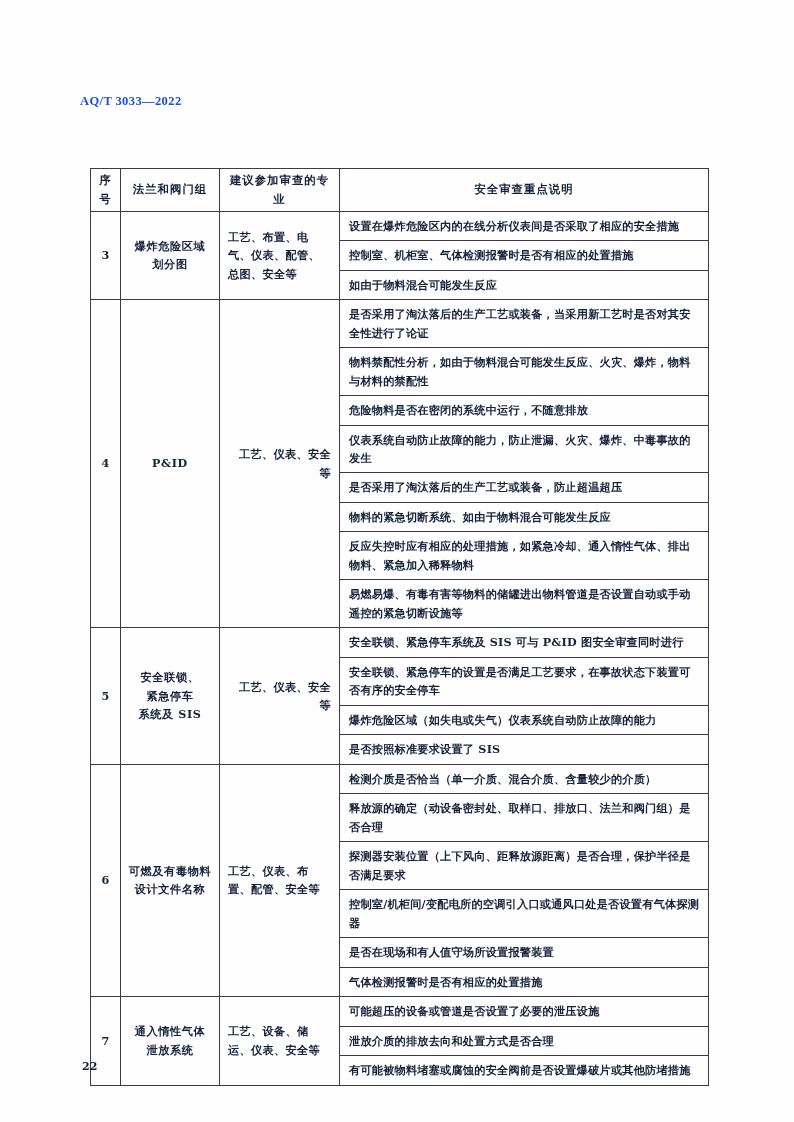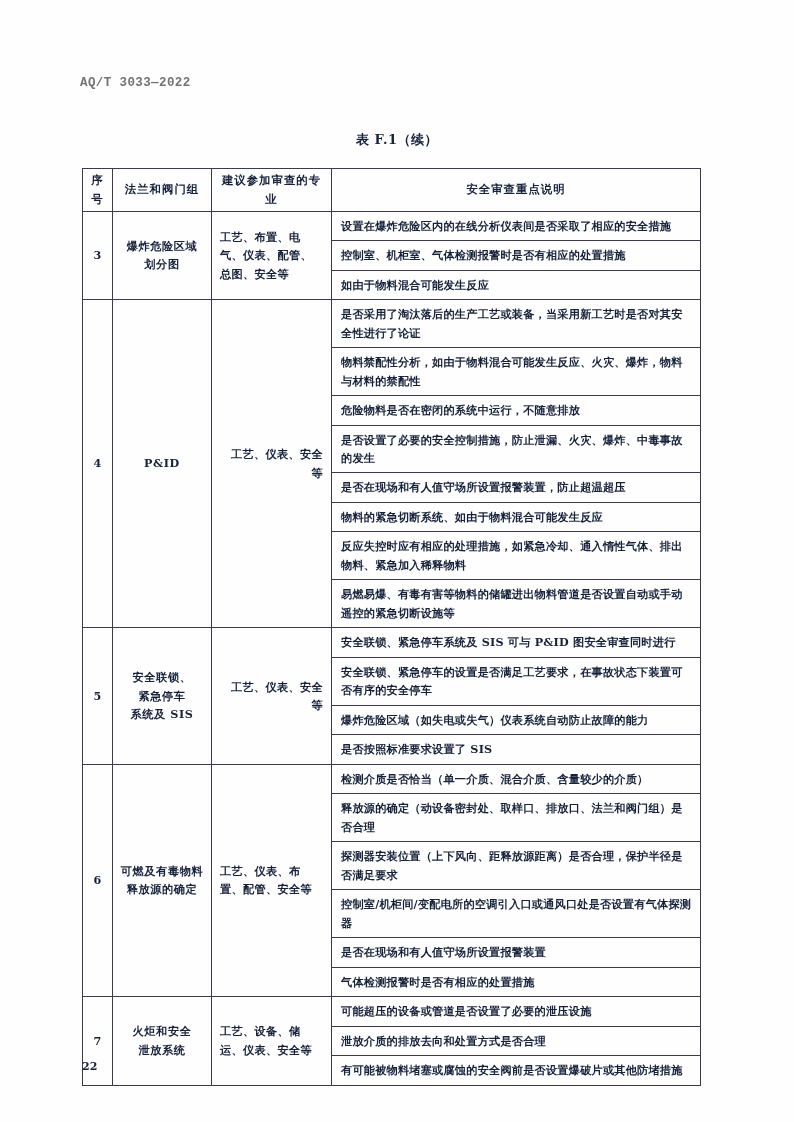--- a/index.html
+++ b/index.html
@@ -18,46 +18,46 @@
   .page {
     position: absolute;
     inset: 0;
     background: #fefefe;
   }
 
   
   .doc-header {
     position: absolute;
     left: 80px;
-    top: 76px;
-    font-family: Liberation Mono, monospace;
+    top: 94px;
+    font-family: Liberation Serif, serif;
     font-weight: bold;
     font-size: 12.5px;
     letter-spacing: 0.4px;
-    color: #737373;
+    color: #1d4ed8;
     white-space: nowrap;
   }
 
   
   .table-caption {
     position: absolute;
     left: 0;
     right: 0;
     top: 131px;
     text-align: center;
     font-weight: bold;
     font-size: 13px;
     color: #16213a;
     letter-spacing: 0.5px;
   }
 
   
   .table-wrap {
     position: absolute;
-    left: 82px;
+    left: 90px;
     top: 168px;
     width: 618px;
   }
   table.review {
     border-collapse: collapse;
     width: 618px;
     table-layout: fixed;
   }
   table.review th,
   table.review td {
@@ -121,21 +121,20 @@
     color: #16213a;
   }
 </style>
 </head>
 <body>
 
 <div class="page">
 
   <div class="doc-header">AQ/T 3033—2022</div>
 
-  <div class="table-caption">表 F.1（续）</div>
 
   <div class="table-wrap">
     <table class="review">
       <colgroup>
         <col class="w-no">
           <col class="w-name">
           <col class="w-major">
           <col class="w-desc">
       </colgroup>
       <thead>
@@ -170,24 +169,24 @@
             <td class="c-major centered" rowspan="8">工艺、仪表、安全等</td>
             <td class="c-desc">是否采用了淘汰落后的生产工艺或装备，当采用新工艺时是否对其安全性进行了论证</td>
           </tr>
           <tr>
             <td class="c-desc">物料禁配性分析，如由于物料混合可能发生反应、火灾、爆炸，物料与材料的禁配性</td>
           </tr>
           <tr>
             <td class="c-desc">危险物料是否在密闭的系统中运行，不随意排放</td>
           </tr>
           <tr>
-            <td class="c-desc">是否设置了必要的安全控制措施，防止泄漏、火灾、爆炸、中毒事故的发生</td>
-          </tr>
-          <tr>
-            <td class="c-desc">是否在现场和有人值守场所设置报警装置，防止超温超压</td>
+            <td class="c-desc">仪表系统自动防止故障的能力，防止泄漏、火灾、爆炸、中毒事故的发生</td>
+          </tr>
+          <tr>
+            <td class="c-desc">是否采用了淘汰落后的生产工艺或装备，防止超温超压</td>
           </tr>
           <tr>
             <td class="c-desc">物料的紧急切断系统、如由于物料混合可能发生反应</td>
           </tr>
           <tr>
             <td class="c-desc">反应失控时应有相应的处理措施，如紧急冷却、通入惰性气体、排出物料、紧急加入稀释物料</td>
           </tr>
           <tr>
             <td class="c-desc">易燃易爆、有毒有害等物料的储罐进出物料管道是否设置自动或手动遥控的紧急切断设施等</td>
           </tr>
@@ -207,21 +206,21 @@
           <tr>
             <td class="c-desc">爆炸危险区域（如失电或失气）仪表系统自动防止故障的能力</td>
           </tr>
           <tr>
             <td class="c-desc">是否按照标准要求设置了 SIS</td>
           </tr>
           <tr>
             <td class="c-no" rowspan="6">6</td>
             <td class="c-name" rowspan="6">
               <span class="nm-line">可燃及有毒物料</span>
-              <span class="nm-line">释放源的确定</span>
+              <span class="nm-line">设计文件名称</span>
             </td>
             <td class="c-major" rowspan="6">工艺、仪表、布置、配管、安全等</td>
             <td class="c-desc">检测介质是否恰当（单一介质、混合介质、含量较少的介质）</td>
           </tr>
           <tr>
             <td class="c-desc">释放源的确定（动设备密封处、取样口、排放口、法兰和阀门组）是否合理</td>
           </tr>
           <tr>
             <td class="c-desc">探测器安装位置（上下风向、距释放源距离）是否合理，保护半径是否满足要求</td>
           </tr>
@@ -230,21 +229,21 @@
           </tr>
           <tr>
             <td class="c-desc">是否在现场和有人值守场所设置报警装置</td>
           </tr>
           <tr>
             <td class="c-desc">气体检测报警时是否有相应的处置措施</td>
           </tr>
           <tr>
             <td class="c-no" rowspan="3">7</td>
             <td class="c-name" rowspan="3">
-              <span class="nm-line">火炬和安全</span>
+              <span class="nm-line">通入惰性气体</span>
               <span class="nm-line">泄放系统</span>
             </td>
             <td class="c-major" rowspan="3">工艺、设备、储运、仪表、安全等</td>
             <td class="c-desc">可能超压的设备或管道是否设置了必要的泄压设施</td>
           </tr>
           <tr>
             <td class="c-desc">泄放介质的排放去向和处置方式是否合理</td>
           </tr>
           <tr>
             <td class="c-desc">有可能被物料堵塞或腐蚀的安全阀前是否设置爆破片或其他防堵措施</td>

